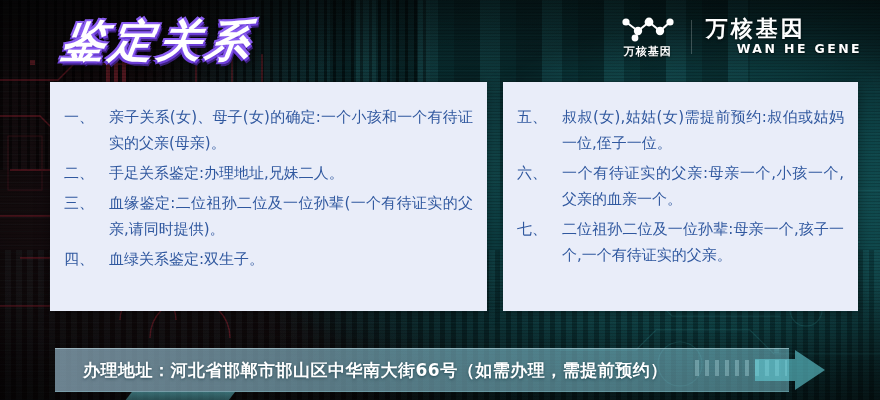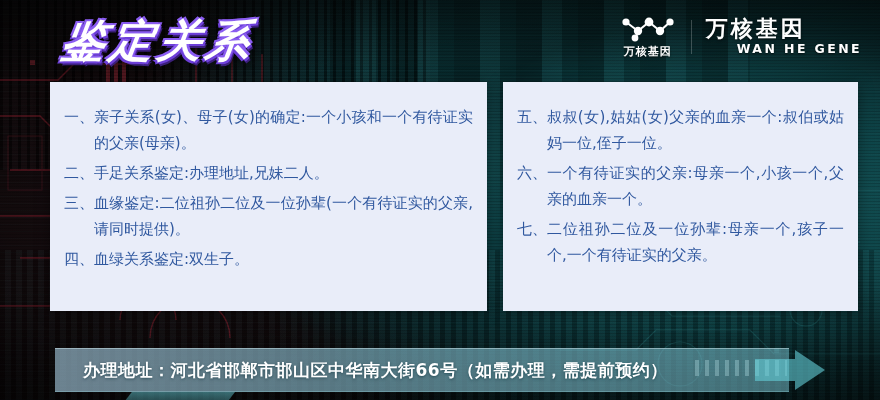--- a/index.html
+++ b/index.html
@@ -140,20 +140,21 @@
   }
   .item-num{
     flex:0 0 auto;
     white-space:nowrap;
     letter-spacing:0px;
   }
   .item-text{
     flex:1 1 auto;
     text-align:justify;
     text-justify:inter-ideograph;
+    margin-left:15px;
   }
 
   
   .footer{
     position:absolute;left:55px;top:348px;
     width:770px;height:44px;
   }
   .footer-band{
     position:absolute;left:0;top:0;width:734px;height:44px;
     background:linear-gradient(90deg, rgba(168,205,226,.62) 0%, rgba(140,198,216,.58) 45%, rgba(126,200,214,.50) 100%);
@@ -299,21 +300,21 @@
         <span class="item-text">血缘鉴定:二位祖孙二位及一位孙辈(一个有待证实的父亲,请同时提供)。</span>
       </div>
       <div class="item">
         <span class="item-num">四、</span>
         <span class="item-text">血绿关系鉴定:双生子。</span>
       </div>
     </div>
   <div class="panel" id="panel-right">
       <div class="item">
         <span class="item-num">五、</span>
-        <span class="item-text">叔叔(女),姑姑(女)父亲的血亲一个:叔伯或姑妈一位,侄子一位。</span>
+        <span class="item-text">叔叔(女),姑姑(女)需提前预约:叔伯或姑妈一位,侄子一位。</span>
       </div>
       <div class="item">
         <span class="item-num">六、</span>
         <span class="item-text">一个有待证实的父亲:母亲一个,小孩一个,父亲的血亲一个。</span>
       </div>
       <div class="item">
         <span class="item-num">七、</span>
         <span class="item-text">二位祖孙二位及一位孙辈:母亲一个,孩子一个,一个有待证实的父亲。</span>
       </div>
     </div>

